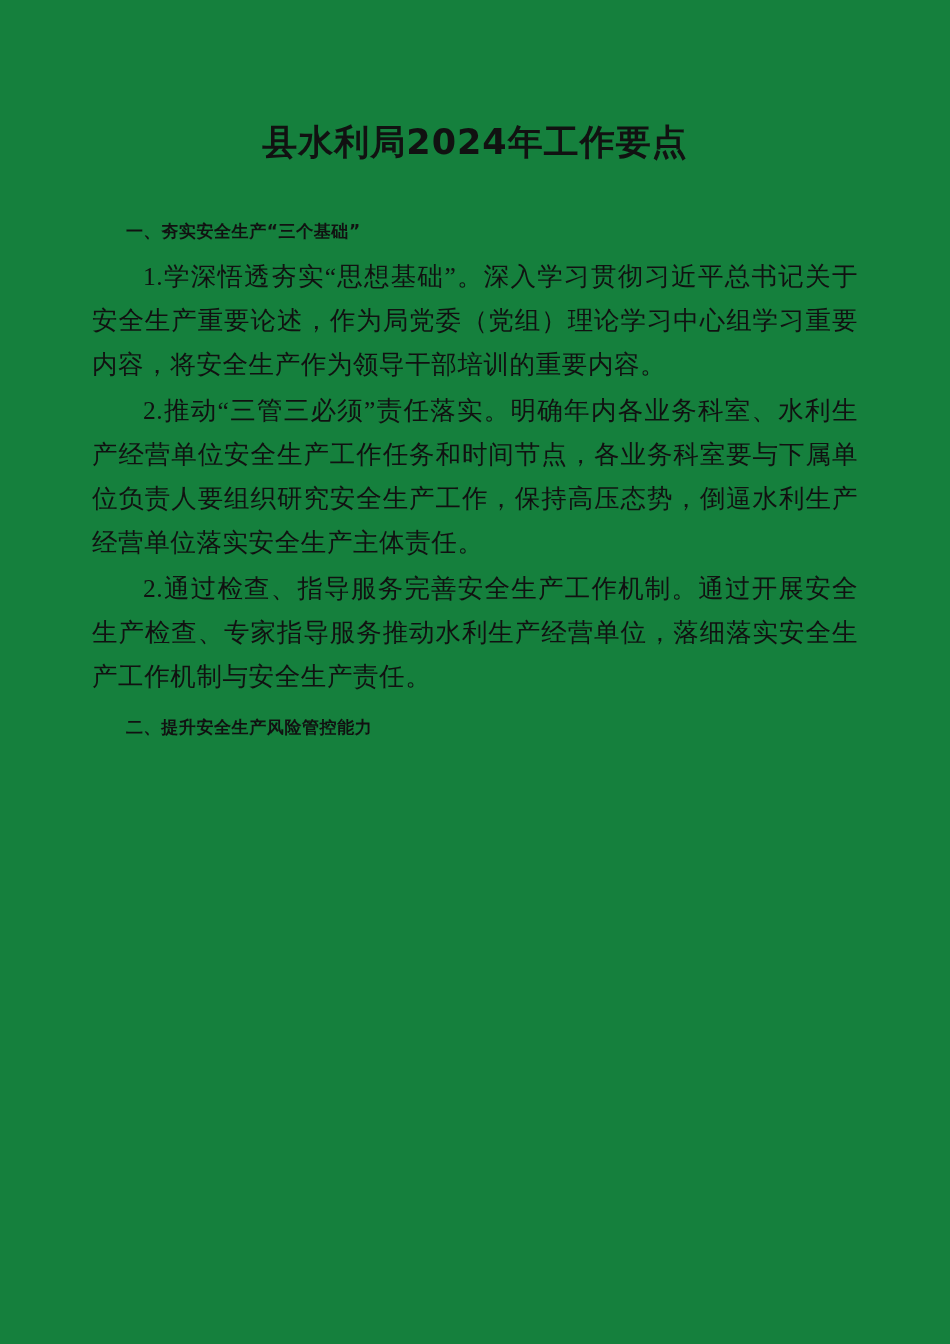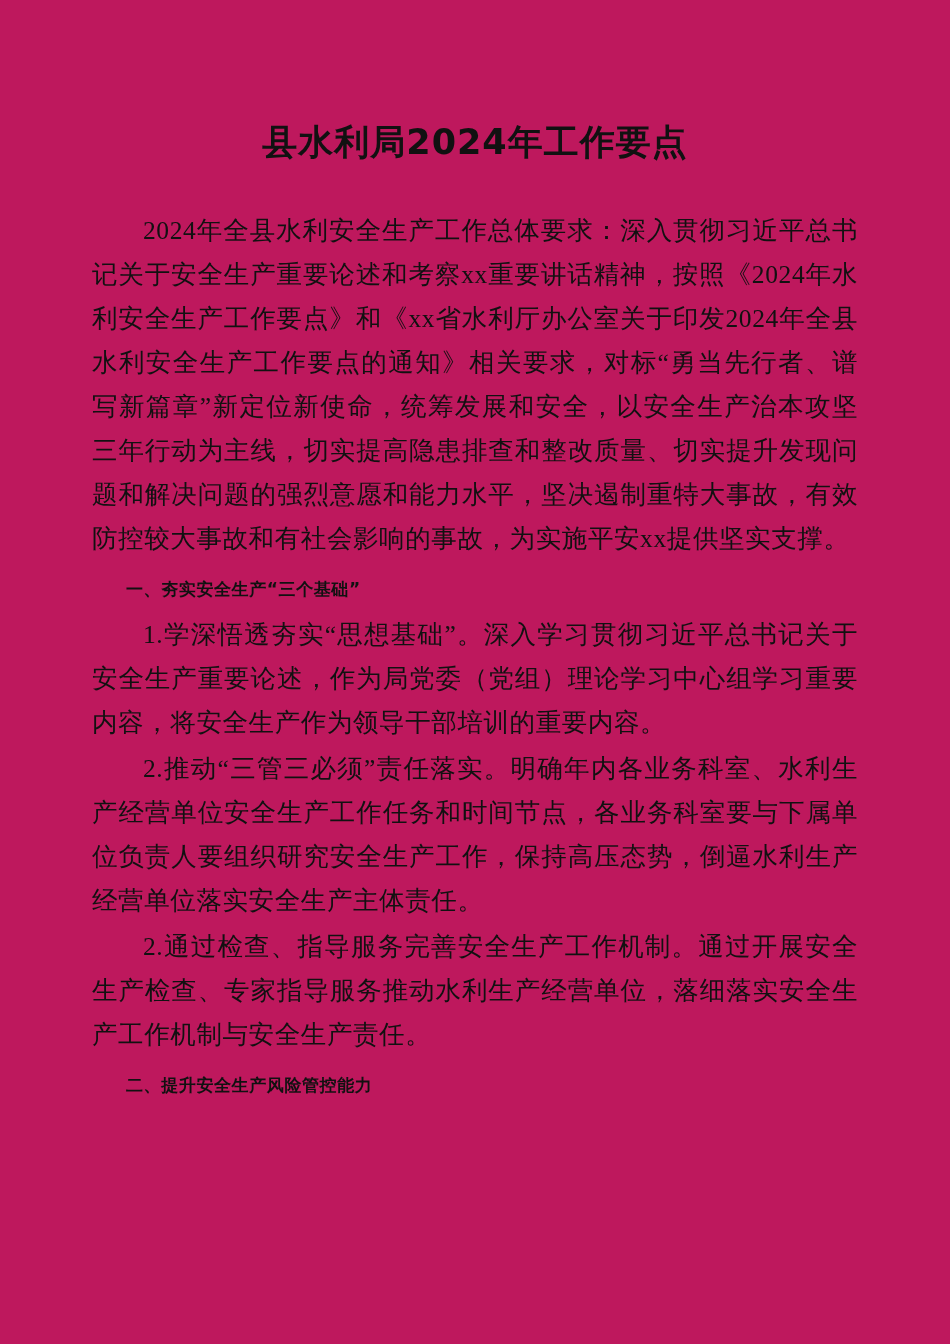--- a/index.html
+++ b/index.html
@@ -12,21 +12,21 @@
     height: 1344px;
     font-family: "Liberation Serif", "DejaVu Serif", serif;
     color: #000000;
     overflow: hidden;
   }
   .page {
     box-sizing: border-box;
     width: 950px;
     height: 1344px;
     padding: 118px 92px 60px 92px;
-    background: #be185d;
+    background: #15803d;
     position: relative;
   }
   .doc-title {
     text-align: center;
     font-family: "DejaVu Sans", "Liberation Sans", sans-serif;
     font-weight: bold;
     font-size: 35px;
     letter-spacing: 1px;
     line-height: 1.4;
     margin: 0 0 42px 0;
@@ -52,21 +52,20 @@
     text-indent: 2em;
     color: #111111;
   }
 </style>
 </head>
 <body>
 
 <div class="page">
   <h1 class="doc-title">县水利局2024年工作要点</h1>
 
-  <p class="para">2024年全县水利安全生产工作总体要求：深入贯彻习近平总书记关于安全生产重要论述和考察xx重要讲话精神，按照《2024年水利安全生产工作要点》和《xx省水利厅办公室关于印发2024年全县水利安全生产工作要点的通知》相关要求，对标“勇当先行者、谱写新篇章”新定位新使命，统筹发展和安全，以安全生产治本攻坚三年行动为主线，切实提高隐患排查和整改质量、切实提升发现问题和解决问题的强烈意愿和能力水平，坚决遏制重特大事故，有效防控较大事故和有社会影响的事故，为实施平安xx提供坚实支撑。</p>
 
   <p class="heading">一、夯实安全生产“三个基础”</p>
 
   <p class="para">1.学深悟透夯实“思想基础”。深入学习贯彻习近平总书记关于安全生产重要论述，作为局党委（党组）理论学习中心组学习重要内容，将安全生产作为领导干部培训的重要内容。</p>
 
   <p class="para">2.推动“三管三必须”责任落实。明确年内各业务科室、水利生产经营单位安全生产工作任务和时间节点，各业务科室要与下属单位负责人要组织研究安全生产工作，保持高压态势，倒逼水利生产经营单位落实安全生产主体责任。</p>
 
   <p class="para">2.通过检查、指导服务完善安全生产工作机制。通过开展安全生产检查、专家指导服务推动水利生产经营单位，落细落实安全生产工作机制与安全生产责任。</p>
 
   <p class="heading">二、提升安全生产风险管控能力</p>

